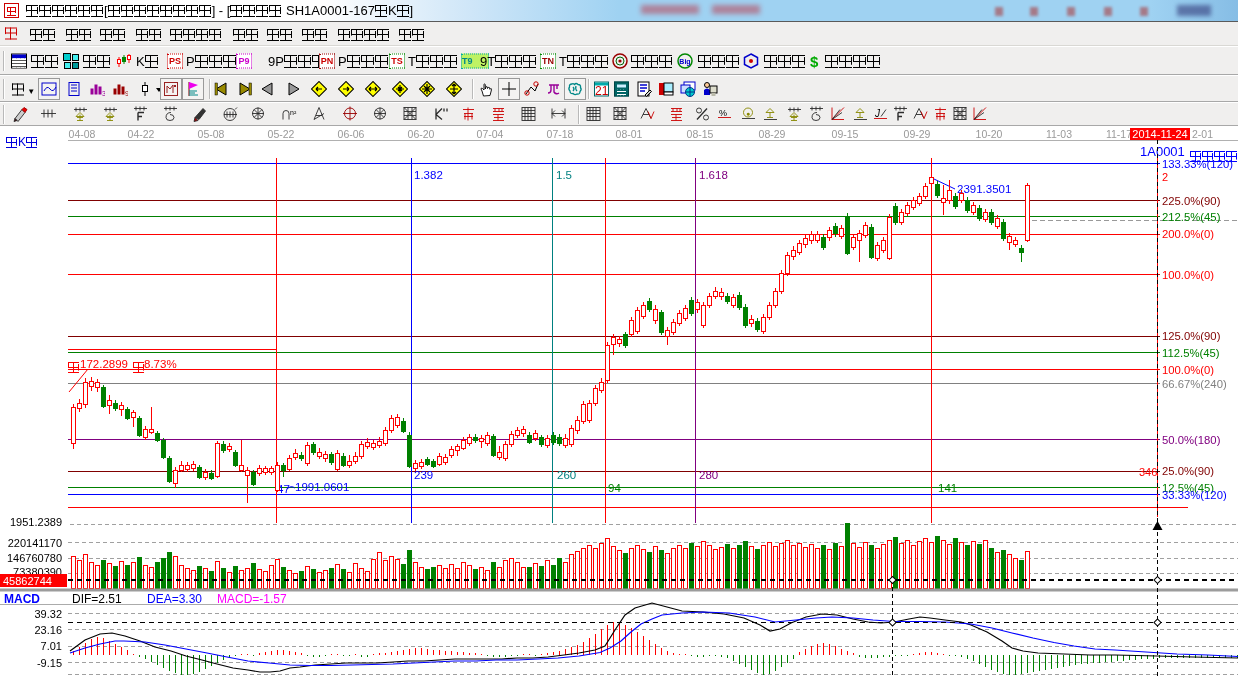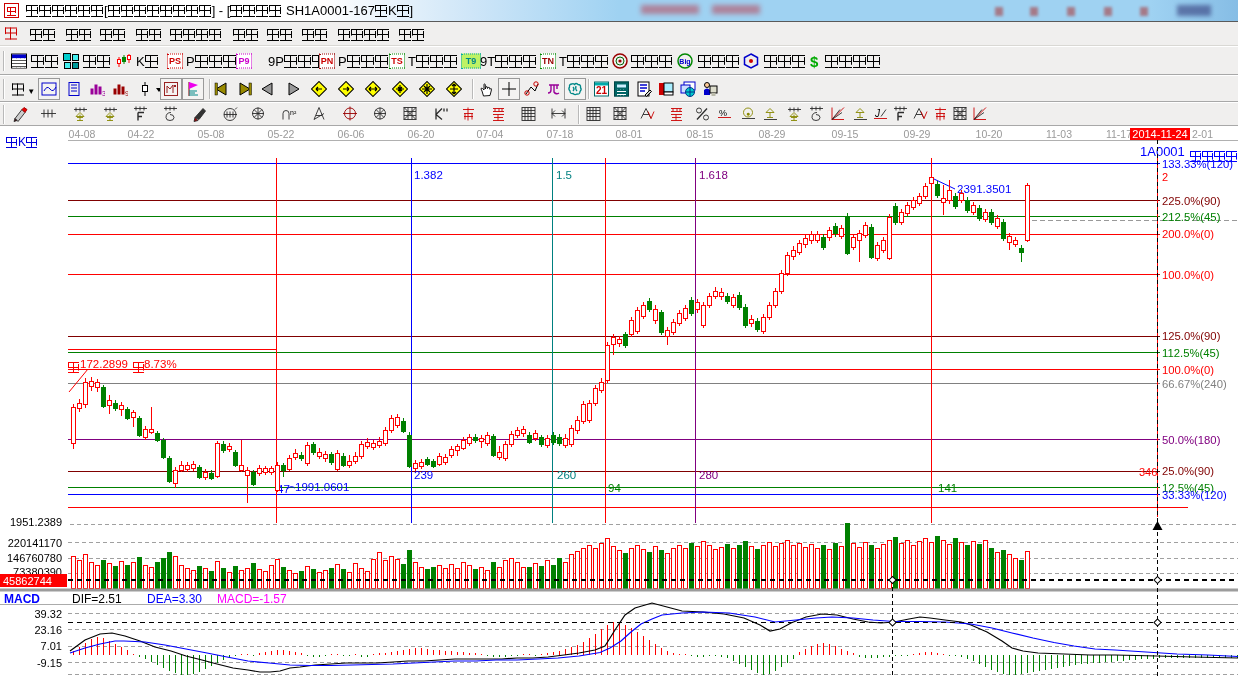--- a/index.html
+++ b/index.html
@@ -73,21 +73,21 @@
     </svg>
 <div class="lbl" style="left:136px;top:7px">K<i class="cj s14"></i></div>
 <div class="ic" style="left:167px;width:16px;height:15px;border:1px dotted #c00;background:#fff;font-size:9px;font-weight:bold;text-align:center;line-height:13px"><span style="color:#c00">PS</span></div>
 <div class="lbl" style="left:186px;top:7px">P<i class="cj s14"></i><i class="cj s14"></i><i class="cj s14"></i></div>
 <div class="ic" style="left:236px;width:16px;height:15px;border:1px dotted #c0c;background:#fff;font-size:9px;font-weight:bold;text-align:center;line-height:13px"><span style="color:#c0c">P9</span></div>
 <div class="lbl" style="left:268px;top:7px">9P<i class="cj s14"></i><i class="cj s14"></i><i class="cj s14"></i></div>
 <div class="ic" style="left:319px;width:16px;height:15px;border:1px dotted #900;background:#fff;font-size:9px;font-weight:bold;text-align:center;line-height:13px"><span style="color:#c00">PN</span></div>
 <div class="lbl" style="left:338px;top:7px">P<i class="cj s14"></i><i class="cj s14"></i><i class="cj s14"></i></div>
 <div class="ic" style="left:389px;width:16px;height:15px;border:1px dotted #080;background:#fff;font-size:9px;font-weight:bold;text-align:center;line-height:13px"><span style="color:#c00">TS</span></div>
 <div class="lbl" style="left:408px;top:7px">T<i class="cj s14"></i><i class="cj s14"></i><i class="cj s14"></i></div>
-<div class="ic" style="left:461px;width:20px;height:15px;border:1px dotted #0aa;background:#bef264;font-size:9px;font-weight:bold;text-align:center;line-height:13px"><span style="color:#088">T9</span></div>
+<div class="ic" style="left:461px;width:28px;height:15px;border:1px dotted #0aa;background:#bef264;font-size:9px;font-weight:bold;line-height:13px"><span style="color:#088">T9</span></div>
 <div class="lbl" style="left:480px;top:7px">9T<i class="cj s14"></i><i class="cj s14"></i><i class="cj s14"></i></div>
 <div class="ic" style="left:540px;width:16px;height:15px;border:1px dotted #080;background:#fff;font-size:9px;font-weight:bold;text-align:center;line-height:13px"><span style="color:#900">TN</span></div>
 <div class="lbl" style="left:559px;top:7px">T<i class="cj s14"></i><i class="cj s14"></i><i class="cj s14"></i></div>
 <svg class="ic" style="left:612px" width="16" height="16">
 <circle cx="8" cy="8" r="7" fill="none" stroke="#900" stroke-width="1.5"></circle>
 <circle cx="8" cy="8" r="4" fill="none" stroke="#060" stroke-width="1"></circle>
 <circle cx="8" cy="8" r="1.6" fill="#900"></circle>
     </svg>
 <div class="lbl" style="left:631px;top:7px"><i class="cj s14"></i><i class="cj s14"></i><i class="cj s14"></i></div>
 <svg class="ic" style="left:677px" width="16" height="16">
@@ -222,21 +222,21 @@
     </svg>
 <div class="ic" style="left:564px;width:22px;height:22px;border:1px solid #9a9a9a;background:#f4f3f2"></div>
 <svg class="ic" style="left:567px" width="16" height="16">
       <g fill="none" stroke="#088" stroke-width="1.3">
 <path d="M5 3 Q2 3 2.5 6 Q1 8 3 10 Q3 13 6 12.5 Q8 14.5 10 13 Q13 13.5 13 10.5 Q15 8.5 13.5 6.5 Q14 3.5 11 3.5 Q9 1.5 7.5 3.5 Q6 2 5 3 Z M6 6 q2 2 0 4 M9 5 q-1 3 1 5"></path>
       </g>
     </svg>
 <div class="sep" style="left:588px;top:3px;height:20px"></div>
 <div class="ic" style="left:594px;width:15px;height:15px;border:1px solid #066;background:#fff">
 <div style="height:3px;background:#0aa"></div>
-      <div style="color:#c00;font-size:10px;font-weight:bold;text-align:center;line-height:10px">21</div>
+      <div style="color:#c00;font-size:12px;font-weight:normal;text-align:center;line-height:10px">21</div>
     </div>
 <div class="ic" style="left:614px;width:15px;height:15px;border:1px solid #044;background:#066">
 <div style="margin:2px;height:3px;background:#cef"></div>
 <div style="margin:2px;height:6px;background:repeating-linear-gradient(0deg,#fff 0 1px,#066 1px 3px),repeating-linear-gradient(90deg,#fff 0 1px,#066 1px 3px)"></div>
     </div>
 <svg class="ic" style="left:636px" width="16" height="16">
       <g fill="#fff" stroke="#000">
 <rect x="2" y="1" width="11" height="14"></rect>
         <g stroke="#00c" stroke-width="1.6">
           <path d="M4 4 h7 M4 7 h7 M4 10 h5"></path>

